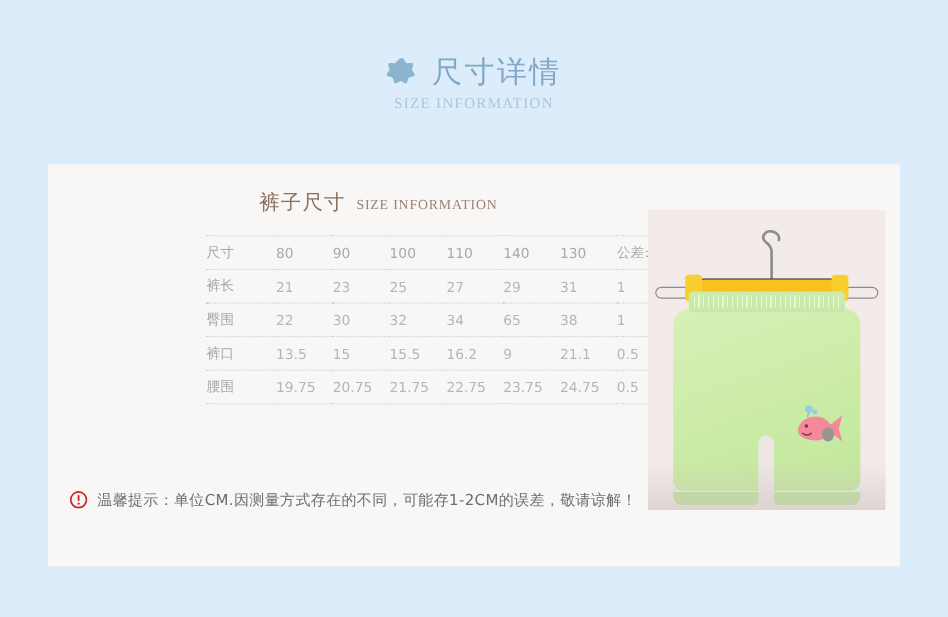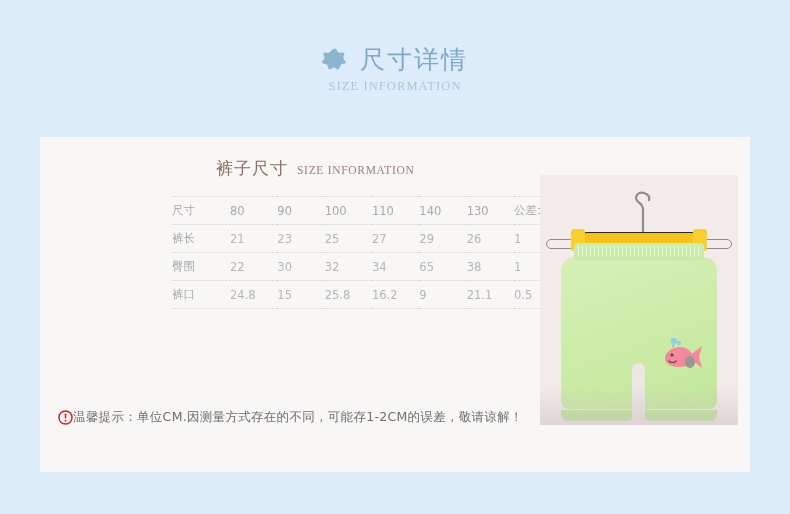--- a/index.html
+++ b/index.html
@@ -63,21 +63,21 @@
     font-family: "DejaVu Sans", "Liberation Sans", sans-serif;
     white-space: nowrap;
   }
   table.size-table tr td:first-child { color: #a9a9a9; width: 58px; }
   table.size-table td.col-tol { width: 58px; }
   table.size-table tr.head td { color: #a9a9a9; }
 
   
   .note {
     position: absolute; left: 18px; top: 272px;
-    display: flex; align-items: center; 
+    display: flex; gap: 8px;
   }
   .warn-icon { width: 15px; height: 15px; display: block; flex: none; }
   .note-text {
     font-size: 12.5px; color: #6e6e6e; letter-spacing: .3px;
     font-family: "DejaVu Sans", "Liberation Sans", sans-serif;
   }
 
   
   .photo {
     position: absolute; left: 500px; top: 38px;
@@ -174,41 +174,51 @@
               <td>130</td>
               <td class="col-tol">公差±</td>
             </tr>
             <tr>
               <td>裤长</td>
               <td>21</td>
               <td>23</td>
               <td>25</td>
               <td>27</td>
               <td>29</td>
-              <td>26</td>
+              <td>31</td>
               <td class="col-tol">1</td>
             </tr>
             <tr>
               <td>臀围</td>
               <td>22</td>
               <td>30</td>
               <td>32</td>
               <td>34</td>
               <td>65</td>
               <td>38</td>
               <td class="col-tol">1</td>
             </tr>
             <tr>
               <td>裤口</td>
-              <td>24.8</td>
+              <td>13.5</td>
               <td>15</td>
-              <td>25.8</td>
+              <td>15.5</td>
               <td>16.2</td>
               <td>9</td>
               <td>21.1</td>
+              <td class="col-tol">0.5</td>
+            </tr>
+            <tr>
+              <td>腰围</td>
+              <td>19.75</td>
+              <td>20.75</td>
+              <td>21.75</td>
+              <td>22.75</td>
+              <td>23.75</td>
+              <td>24.75</td>
               <td class="col-tol">0.5</td>
             </tr>
           </tbody>
       </table>
     </div>
 
     <div class="note">
       <svg class="warn-icon" viewBox="0 0 16 16">
         <circle cx="8" cy="8" r="7" fill="none" stroke="#cc2026" stroke-width="1.5"></circle>
         <rect x="7.2" y="3.8" width="1.6" height="5.2" rx=".7" fill="#cc2026"></rect>

